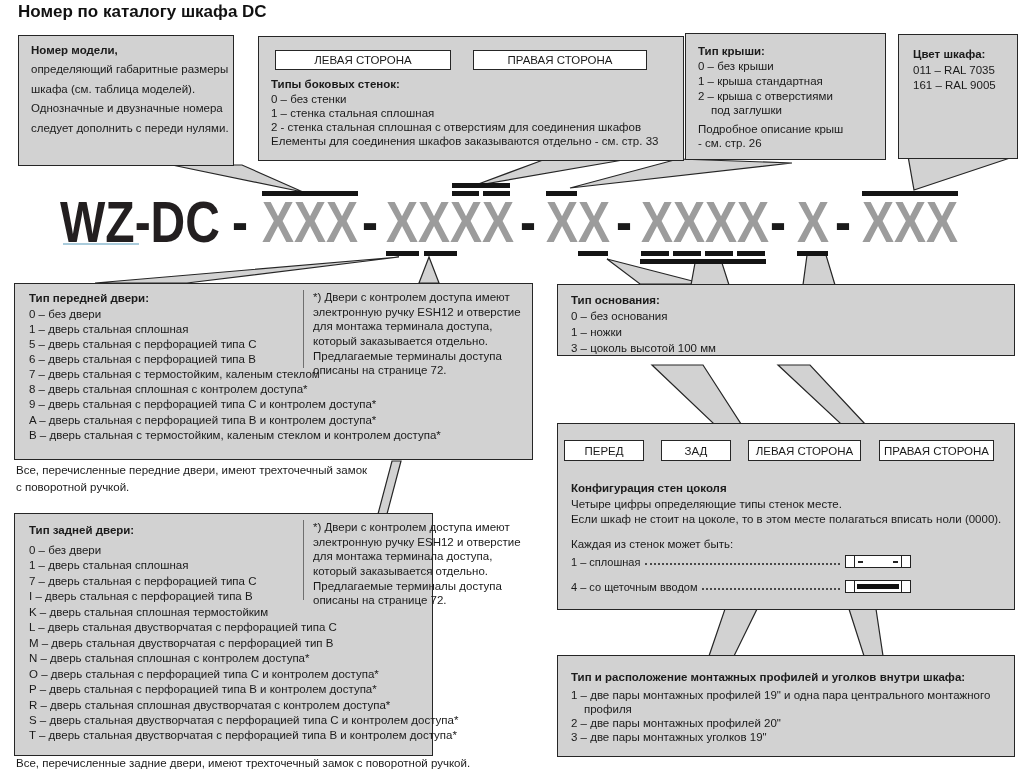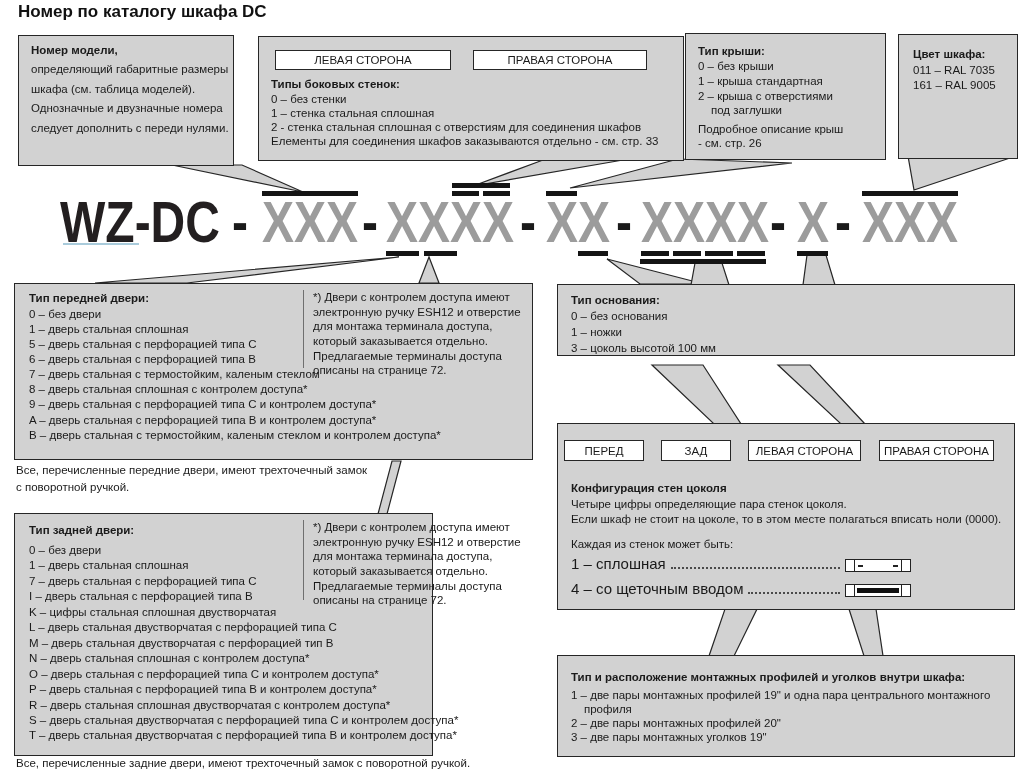--- a/index.html
+++ b/index.html
@@ -13,21 +13,21 @@
         display:flex;align-items:center;justify-content:center;font-size:11.5px;white-space:nowrap;}
   .bar{position:absolute;background:#141414;z-index:3;}
   .pn{position:absolute;top:195px;font-size:48px;line-height:48px;font-weight:bold;
       transform:scaleY(1.18);transform-origin:0 0;letter-spacing:0;z-index:2;white-space:nowrap;}
   .pn.dark{color:#231f20;}
   .pn.x{color:#9c9c9c;}
   .pn.dash{color:#1a1a1a;}
   .vdivider{position:absolute;width:1px;background:#6f6f6f;}
   .title{position:absolute;left:18px;top:2px;font-size:17px;font-weight:bold;color:#111;}
   .footline{position:absolute;font-size:11.5px;white-space:nowrap;color:#1a1a1a;z-index:2;}
-  .wallrow{position:absolute;display:flex;align-items:flex-end;font-size:15px;z-index:3;}
+  .wallrow{position:absolute;display:flex;align-items:flex-end;font-size:11px;z-index:3;}
   .leader{flex:1;border-bottom:2px dotted #4a4a4a;margin:0 5px 3px 5px;height:1px;}
   .wicon{position:relative;width:66px;height:13px;background:#fff;border:1.3px solid #222;box-sizing:border-box;flex:none;}
   .wicon .vl{position:absolute;top:0;bottom:0;width:1px;background:#222;}
   .wicon .mark{position:absolute;top:5px;height:2px;background:#222;}
   .wicon .brush{position:absolute;left:11px;right:11px;top:3px;height:5px;background:#101010;}
 </style>
 </head>
 <body>
 
 <div id="canvas">
@@ -140,21 +140,21 @@
 
   <div class="footline" style="left:16px;top:464px;">Все, перечисленные передние двери, имеют трехточечный замок</div>
   <div class="footline" style="left:16px;top:481px;">с поворотной ручкой.</div>
 
   <div class="box" style="left:14px;top:513px;width:419px;height:243px;">
     <div class="ln bold" style="left:14px;top:10px;">Тип задней двери:</div>
     <div class="ln" style="left:14px;top:30px;">0  – без двери</div>
     <div class="ln" style="left:14px;top:45px;">1  – дверь стальная сплошная</div>
     <div class="ln" style="left:14px;top:61px;">7  – дверь стальная с перфорацией типа C</div>
     <div class="ln" style="left:14px;top:76px;">I  – дверь стальная с перфорацией типа B</div>
-    <div class="ln" style="left:14px;top:92px;">K – цифры стальная сплошная двустворчатая</div>
+    <div class="ln" style="left:14px;top:92px;">K – дверь стальная сплошная термостойким</div>
     <div class="ln" style="left:14px;top:107px;">L – дверь стальная двустворчатая с перфорацией типа C</div>
     <div class="ln" style="left:14px;top:123px;">M – дверь стальная двустворчатая с перфорацией тип B</div>
     <div class="ln" style="left:14px;top:138px;">N – дверь стальная сплошная с контролем доступа*</div>
     <div class="ln" style="left:14px;top:154px;">O – дверь стальная с перфорацией типа C и контролем доступа*</div>
     <div class="ln" style="left:14px;top:169px;">P – дверь стальная с перфорацией типа B и контролем доступа*</div>
     <div class="ln" style="left:14px;top:185px;">R – дверь стальная сплошная двустворчатая с контролем доступа*</div>
     <div class="ln" style="left:14px;top:200px;">S – дверь стальная двустворчатая с перфорацией типа C и контролем доступа*</div>
     <div class="ln" style="left:14px;top:215px;">T – дверь стальная двустворчатая с перфорацией типа B и контролем доступа*</div>
     <div class="vdivider" style="left:288px;top:6px;height:80px;"></div>
     <div class="ln" style="left:298px;top:7px;">*) Двери с контролем доступа имеют</div>
@@ -173,21 +173,21 @@
     <div class="ln" style="left:13px;top:41px;">1 – ножки</div>
     <div class="ln" style="left:13px;top:57px;">3 – цоколь высотой 100 мм</div>
   </div>
 
   <div class="box" style="left:557px;top:423px;width:458px;height:187px;">
     <div class="wbtn" style="left:6px;top:16px;width:80px;height:21px;">ПЕРЕД</div>
     <div class="wbtn" style="left:103px;top:16px;width:70px;height:21px;">ЗАД</div>
     <div class="wbtn" style="left:190px;top:16px;width:113px;height:21px;">ЛЕВАЯ СТОРОНА</div>
     <div class="wbtn" style="left:321px;top:16px;width:115px;height:21px;">ПРАВАЯ СТОРОНА</div>
     <div class="ln bold" style="left:13px;top:58px;">Конфигурация стен цоколя</div>
-    <div class="ln" style="left:13px;top:74px;">Четыре цифры определяющие пара стенок цоколя.</div>
+    <div class="ln" style="left:13px;top:74px;">Четыре цифры определяющие типы стенок месте.</div>
     <div class="ln" style="left:13px;top:89px;">Если шкаф не стоит на цоколе, то в этом месте полагаться вписать ноли (0000).</div>
     <div class="ln" style="left:13px;top:114px;text-align:center;">Каждая из стенок может быть:</div>
     <div class="wallrow" style="left:13px;top:131px;width:340px;">
       <span>1 – сплошная</span>
       <span class="leader"></span>
       <span class="wicon">
         <span class="vl" style="left:8px;"></span>
           <span class="vl" style="right:8px;"></span>
         <span class="mark" style="left:12px;width:5px;"></span>
           <span class="mark" style="right:12px;width:5px;"></span>

